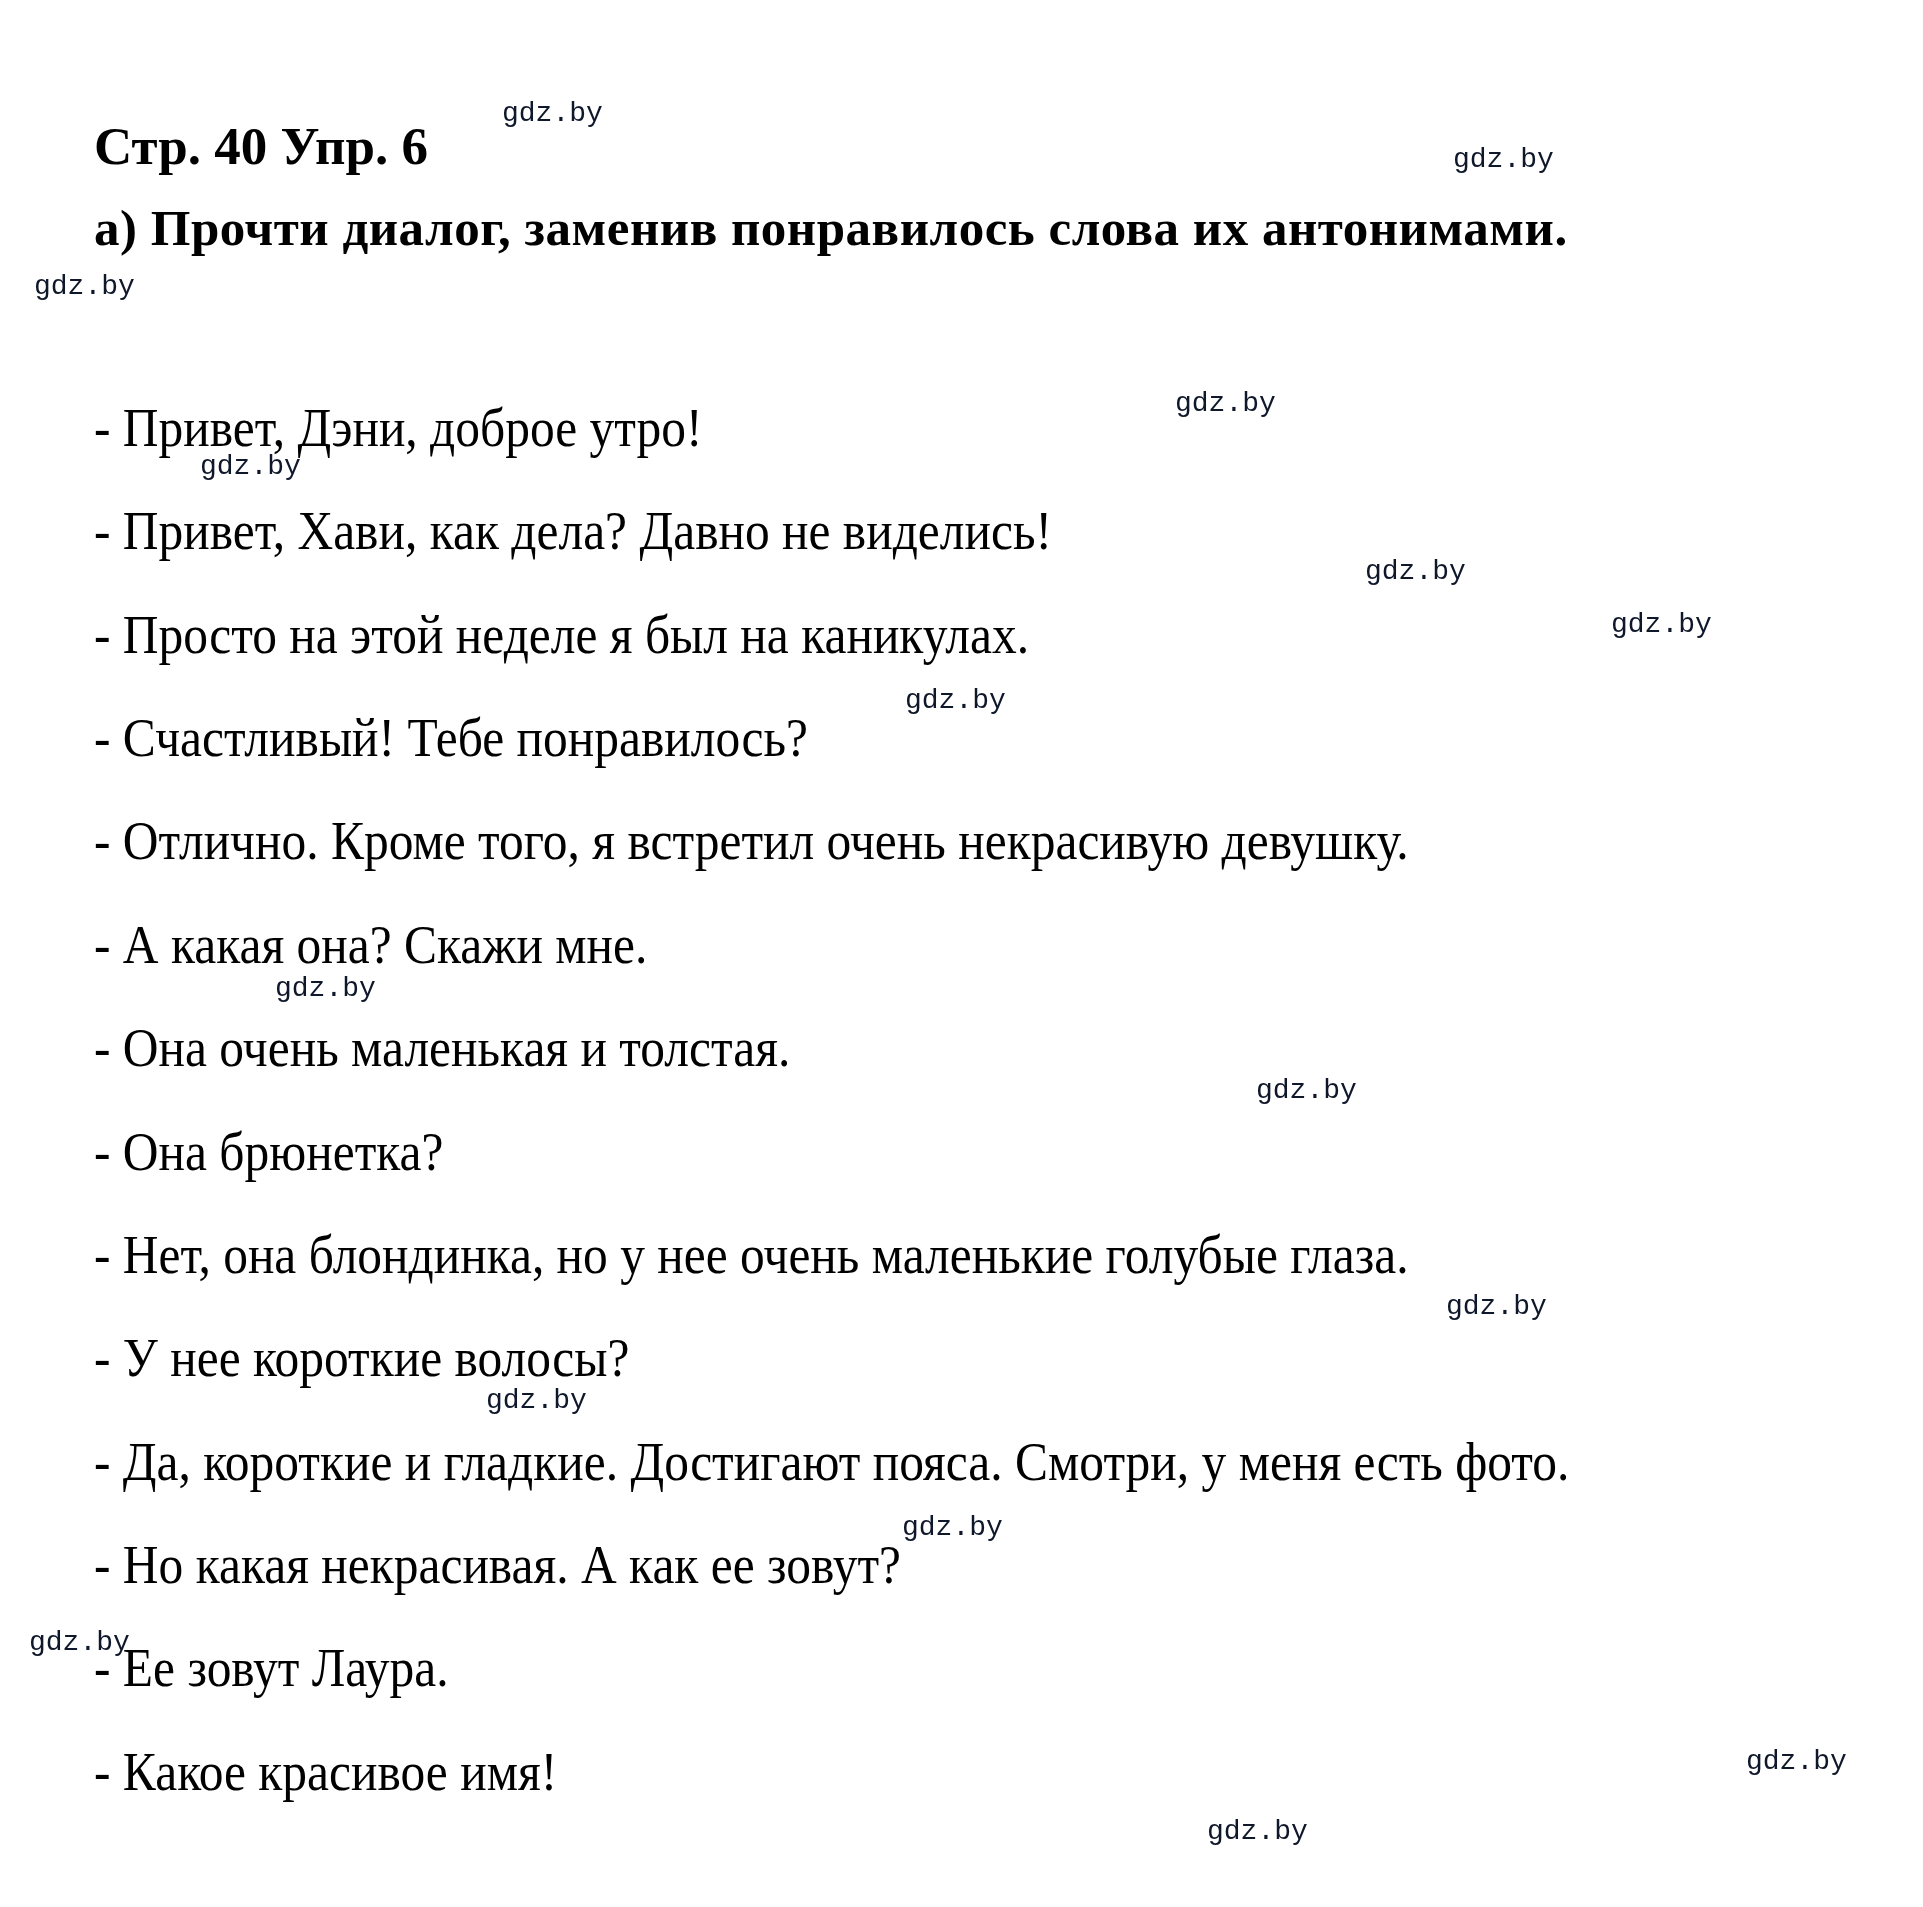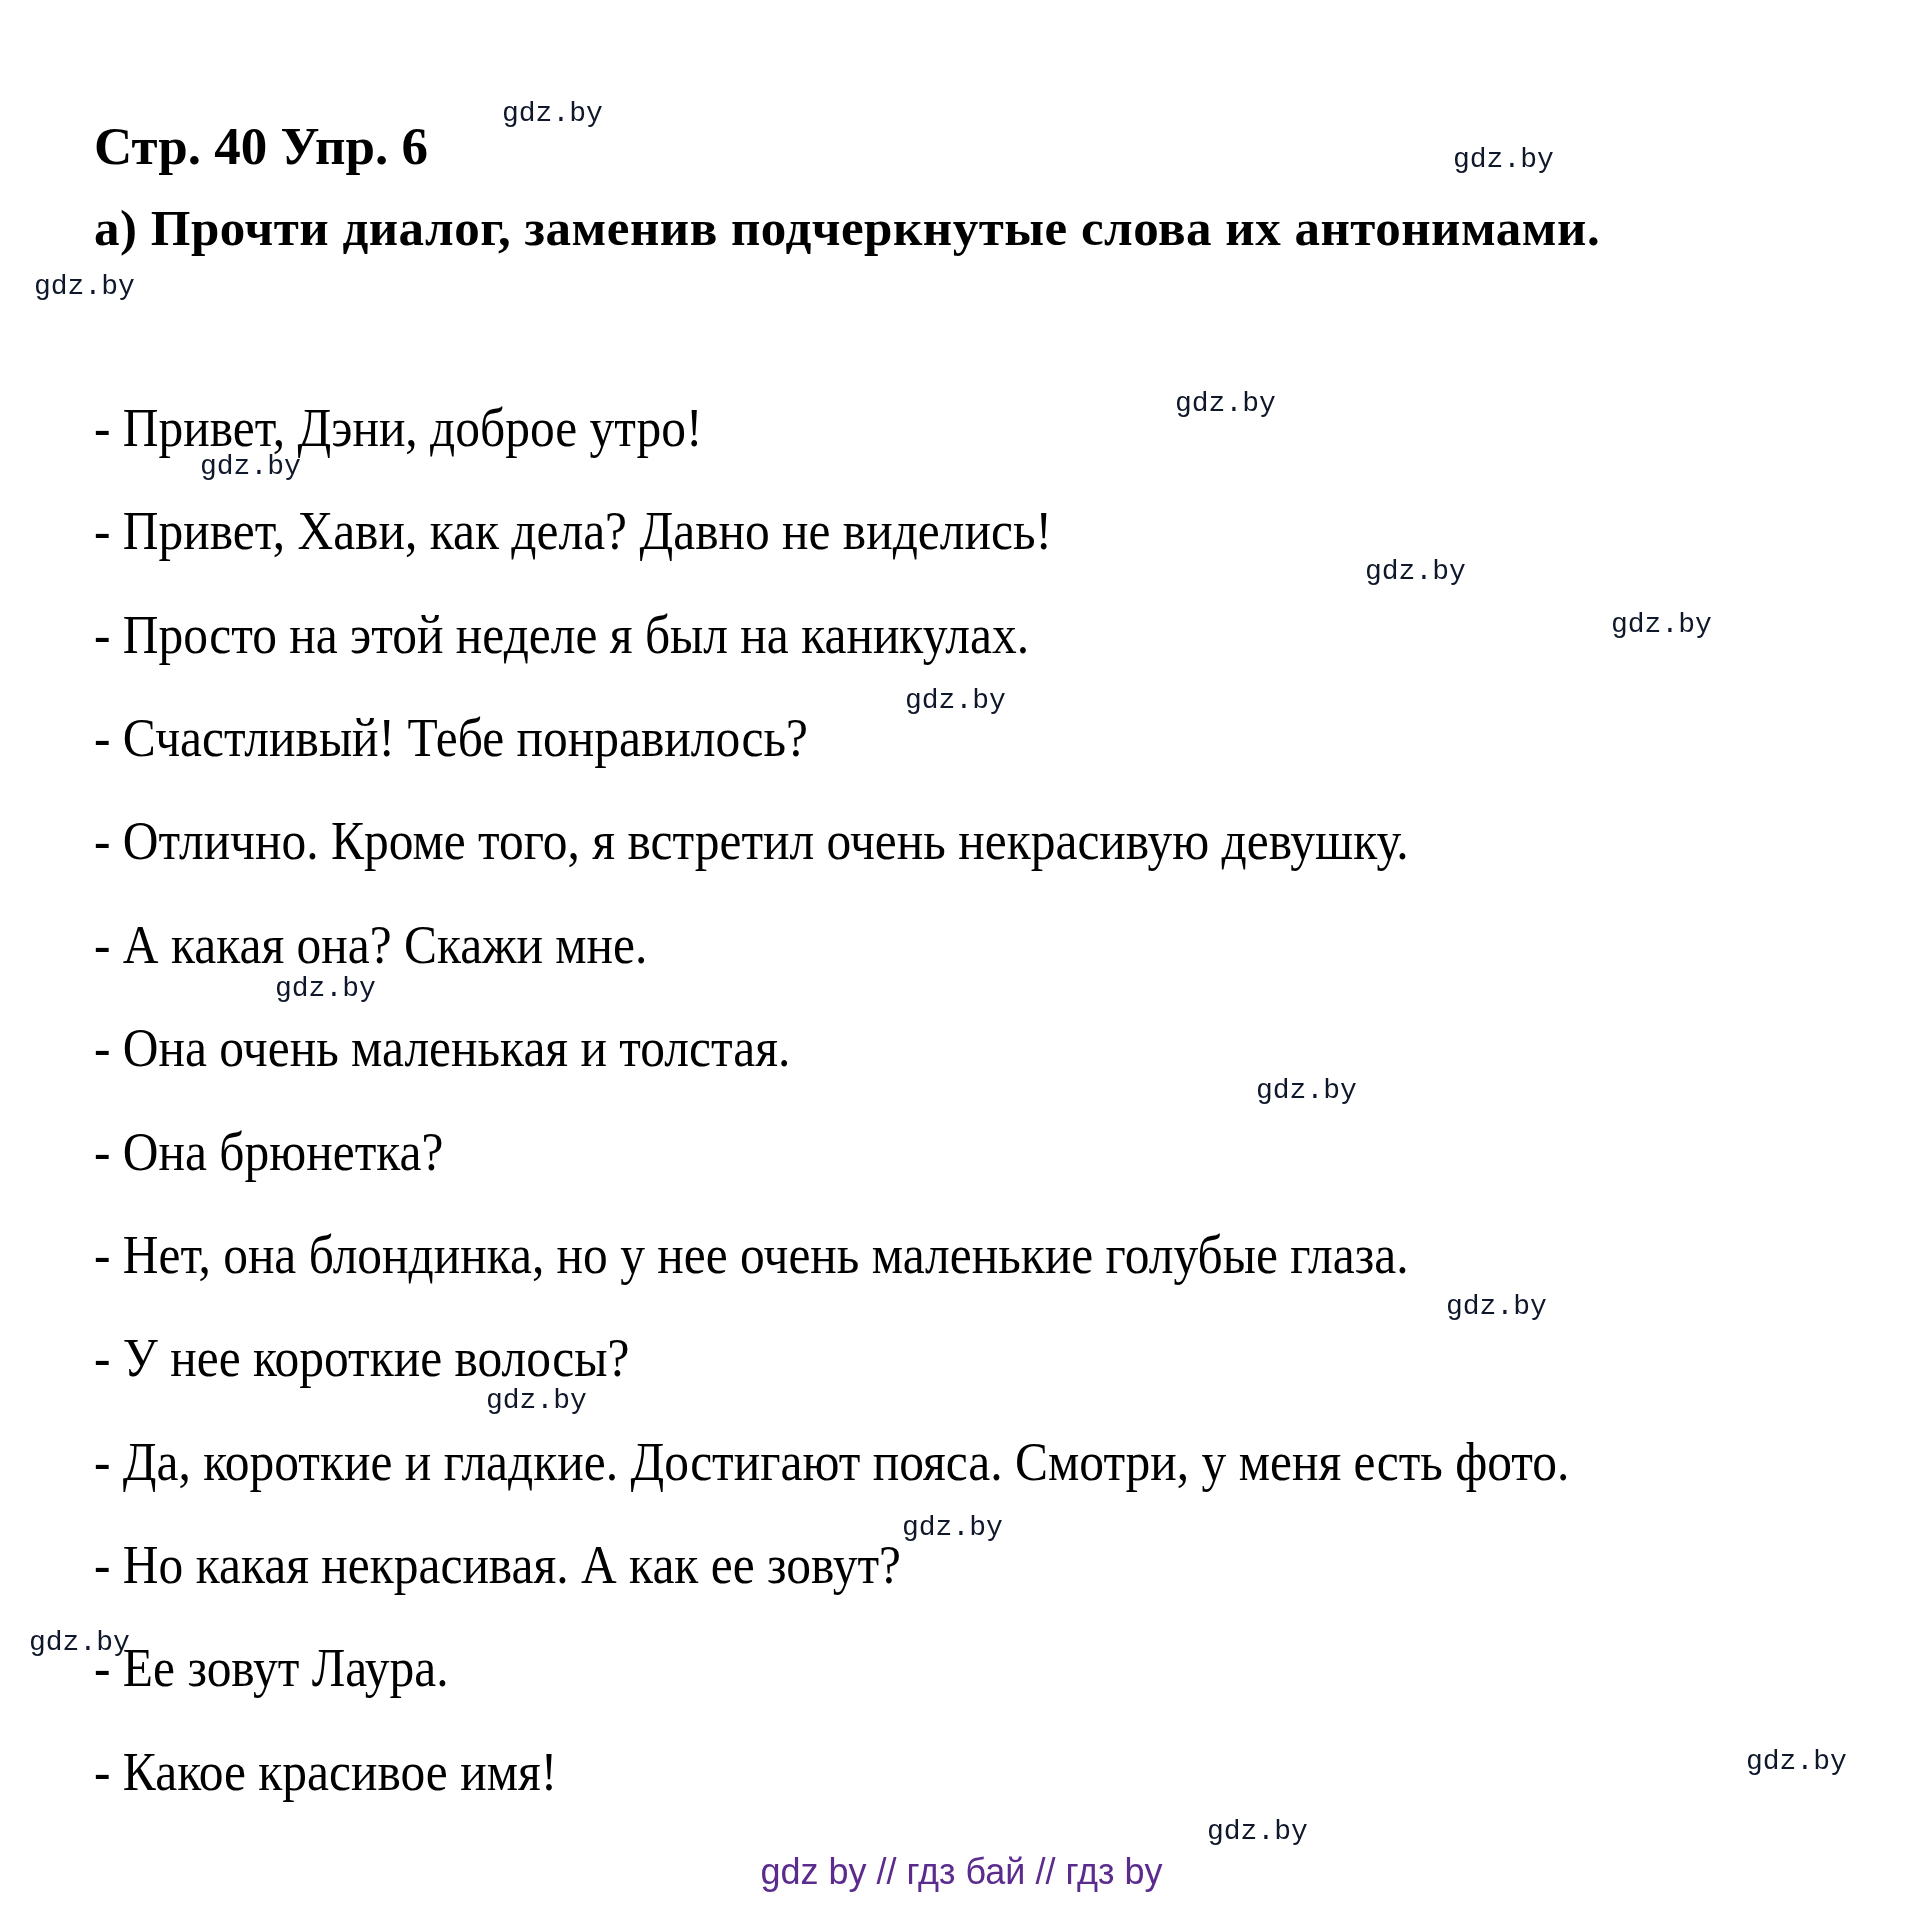--- a/index.html
+++ b/index.html
@@ -78,21 +78,21 @@
   }
 </style>
 </head>
 <body>
 
 <div class="page">
 
 
   <div class="exercise-header">Стр. 40 Упр. 6</div>
 
-  <div class="task-title">а) Прочти диалог, заменив подчеркнутые слова их антонимами.</div>
+  <div class="task-title">а) Прочти диалог, заменив понравилось слова их антонимами.</div>
 
   <div class="dialog-line" style="top:399px">- Привет, Дэни, доброе утро!</div>
   <div class="dialog-line" style="top:502px">- Привет, Хави, как дела? Давно не виделись!</div>
   <div class="dialog-line" style="top:606px">- Просто на этой неделе я был на каникулах.</div>
   <div class="dialog-line" style="top:709px">- Счастливый! Тебе понравилось?</div>
   <div class="dialog-line" style="top:812px">- Отлично. Кроме того, я встретил очень некрасивую девушку.</div>
   <div class="dialog-line" style="top:916px">- А какая она? Скажи мне.</div>
   <div class="dialog-line" style="top:1019px">- Она очень маленькая и толстая.</div>
   <div class="dialog-line" style="top:1123px">- Она брюнетка?</div>
   <div class="dialog-line" style="top:1226px">- Нет, она блондинка, но у нее очень маленькие голубые глаза.</div>
@@ -112,16 +112,15 @@
   <span class="wm" style="left:905px;  top:685px">gdz.by</span>
   <span class="wm" style="left:275px;  top:973px">gdz.by</span>
   <span class="wm" style="left:1256px; top:1075px">gdz.by</span>
   <span class="wm" style="left:1446px; top:1291px">gdz.by</span>
   <span class="wm" style="left:486px;  top:1385px">gdz.by</span>
   <span class="wm" style="left:902px;  top:1512px">gdz.by</span>
   <span class="wm" style="left:29px;   top:1627px">gdz.by</span>
   <span class="wm" style="left:1746px; top:1746px">gdz.by</span>
   <span class="wm" style="left:1207px; top:1816px">gdz.by</span>
 
-  <div class="footer">gdz by  //  гдз бай  //  гдз by</div>
 
 </div>
 
 
 </body></html>

